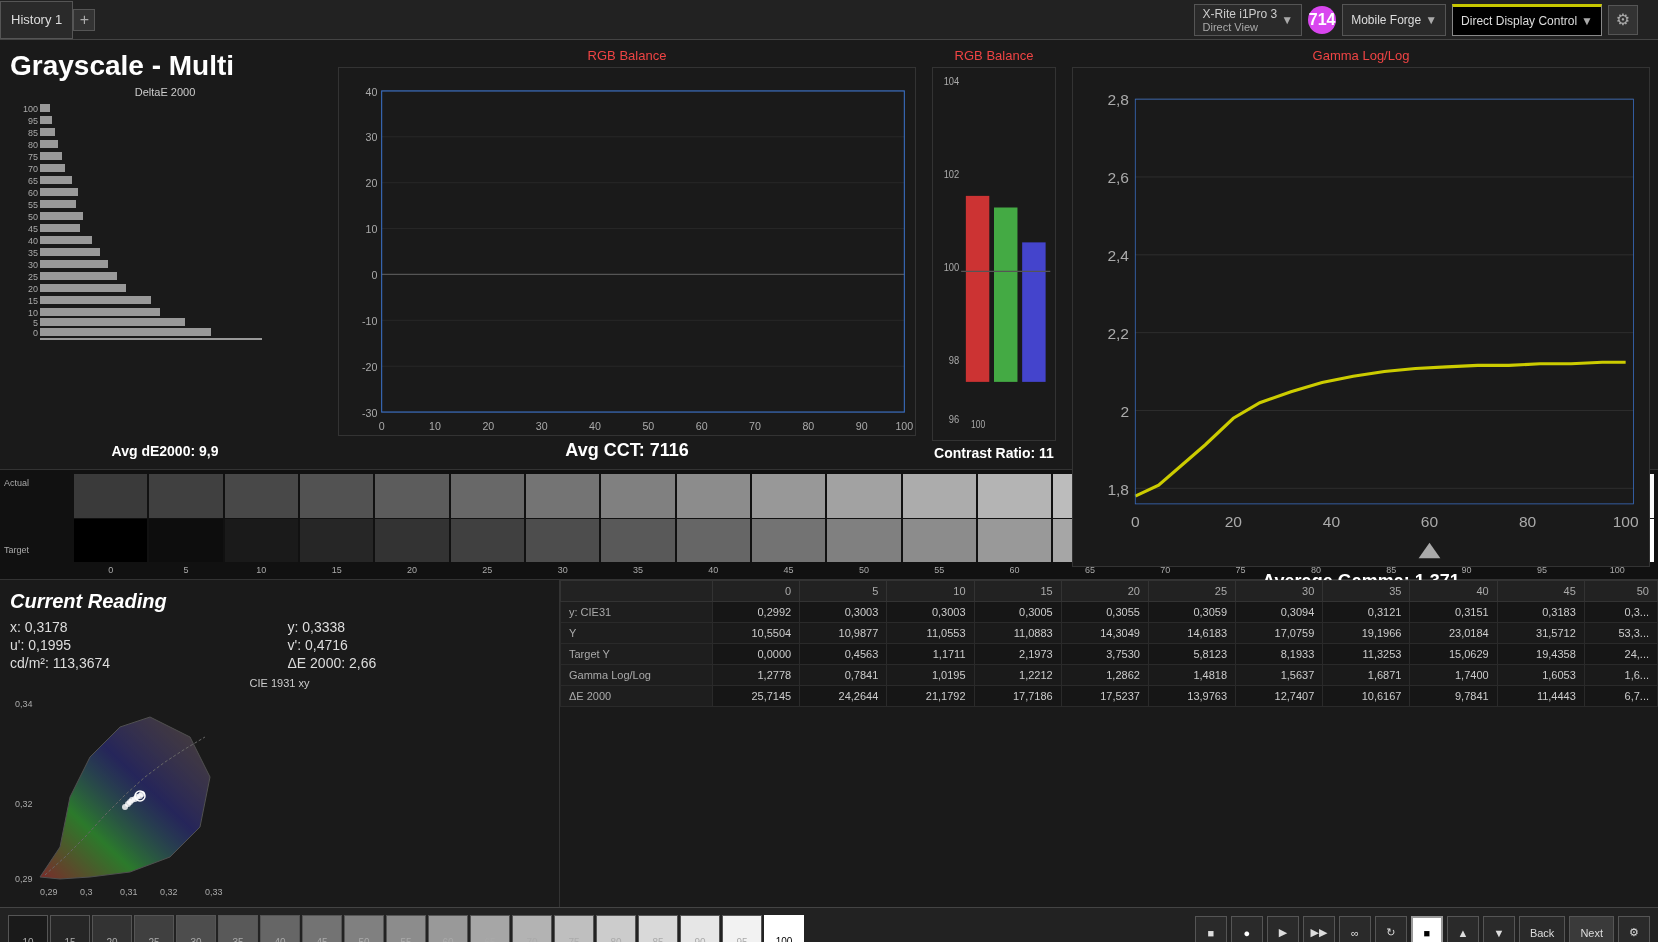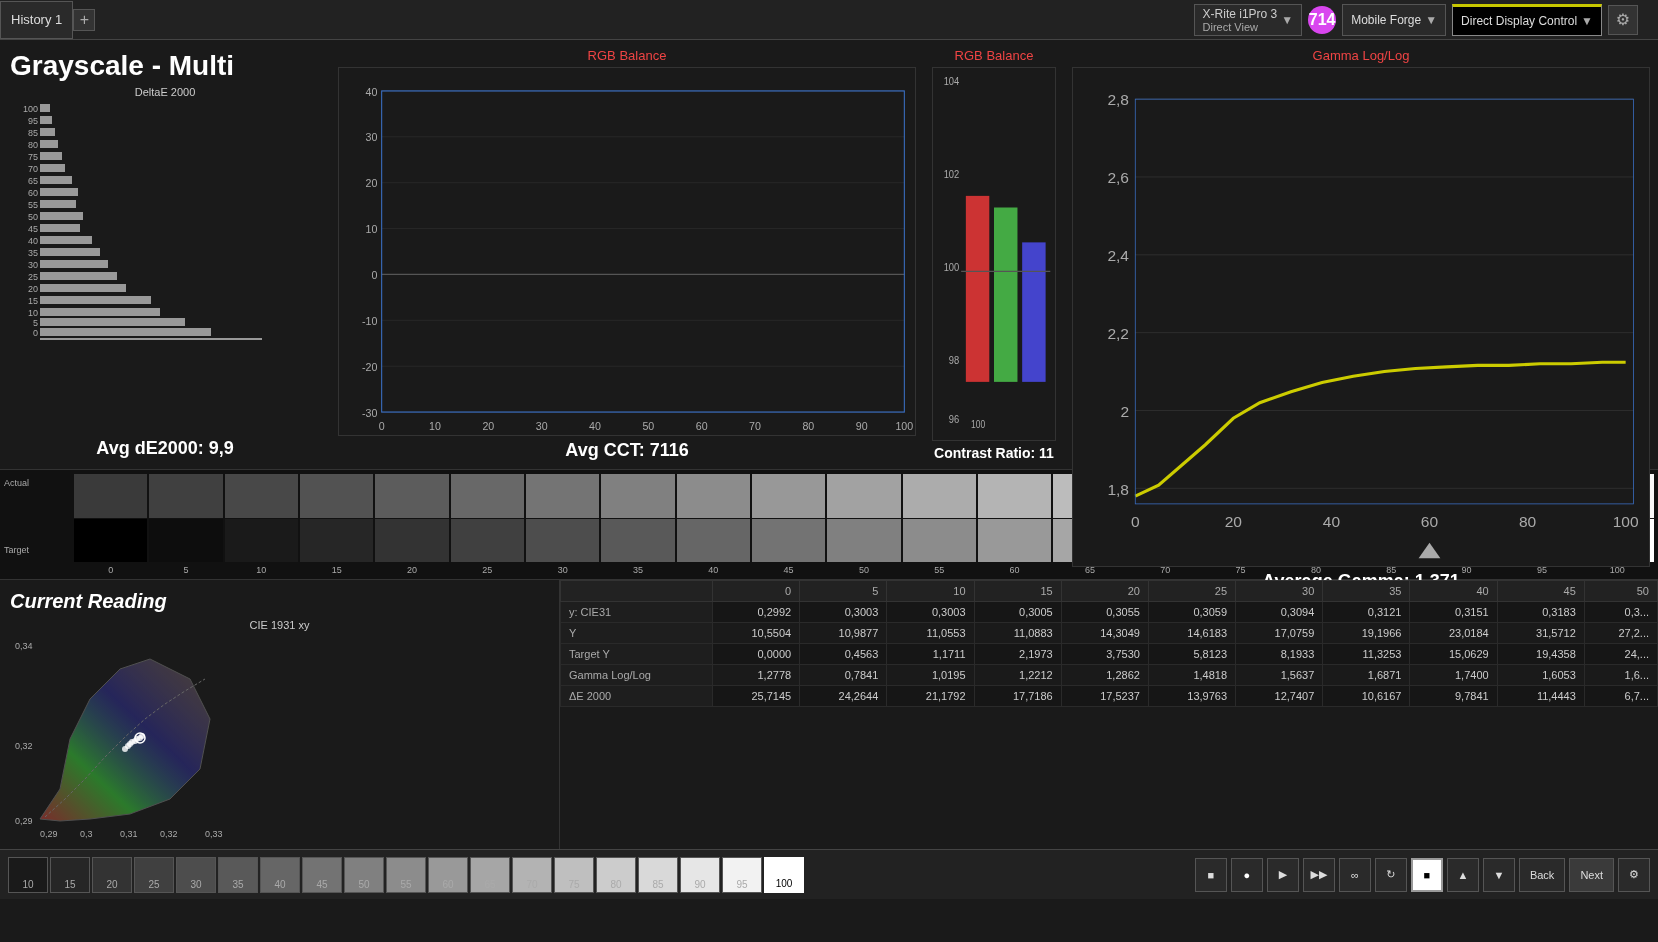--- a/index.html
+++ b/index.html
@@ -118,21 +118,21 @@
     }
     .deltae-label {
       text-align: center;
       color: #ccc;
       font-size: 11px;
       margin-bottom: 2px;
     }
     .avg-label {
       text-align: center;
       color: #fff;
-      font-size: 18px;
+      font-size: 14px;
       font-weight: bold;
       margin-top: 4px;
     }
 
     
     .rgb-balance-panel {
       flex: 1;
       padding: 8px;
       display: flex;
       flex-direction: column;
@@ -662,20 +662,28 @@
         <div class="swatch-target" style="background: rgb(255, 255, 255);"></div>
         <div class="swatch-label">100</div>
       </div>
     </div>
 </div>
 
 <div class="data-section">
 
   <div class="reading-panel">
     <div class="reading-title">Current Reading</div>
+    <div class="reading-values">
+      <span>x: 0,3178</span>
+      <span>y: 0,3338</span>
+      <span>u': 0,1995</span>
+      <span>v': 0,4716</span>
+      <span>cd/m²: 113,3674</span>
+      <span>ΔE 2000: 2,66</span>
+    </div>
     <div class="cie-title">CIE 1931 xy</div>
     <div class="cie-chart-area">
       <svg width="240" height="200">
 
         <defs>
           <linearGradient id="cieGrad" x1="0%" y1="100%" x2="100%" y2="0%">
             <stop offset="0%" style="stop-color:#ff4444;stop-opacity:0.6"></stop>
             <stop offset="30%" style="stop-color:#44ff44;stop-opacity:0.6"></stop>
             <stop offset="60%" style="stop-color:#4444ff;stop-opacity:0.4"></stop>
             <stop offset="100%" style="stop-color:#ffccaa;stop-opacity:0.3"></stop>
@@ -747,21 +755,21 @@
             <td>10,5504</td>
             <td>10,9877</td>
             <td>11,0553</td>
             <td>11,0883</td>
             <td>14,3049</td>
             <td>14,6183</td>
             <td>17,0759</td>
             <td>19,1966</td>
             <td>23,0184</td>
             <td>31,5712</td>
-            <td>27,2...</td>
+            <td>53,3...</td>
           </tr>
           <tr>
             <td>Target Y</td>
             <td>0,0000</td>
             <td>0,4563</td>
             <td>1,1711</td>
             <td>2,1973</td>
             <td>3,7530</td>
             <td>5,8123</td>
             <td>8,1933</td>

